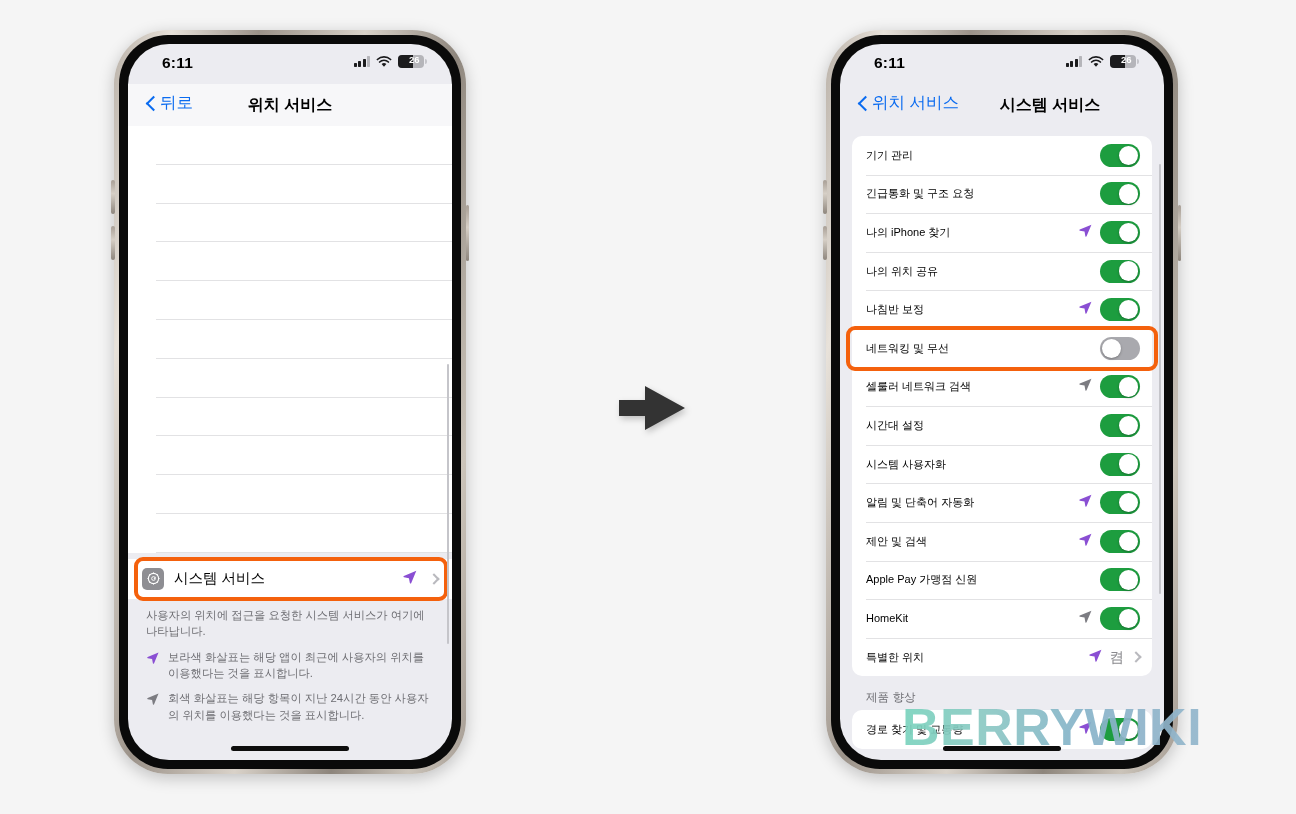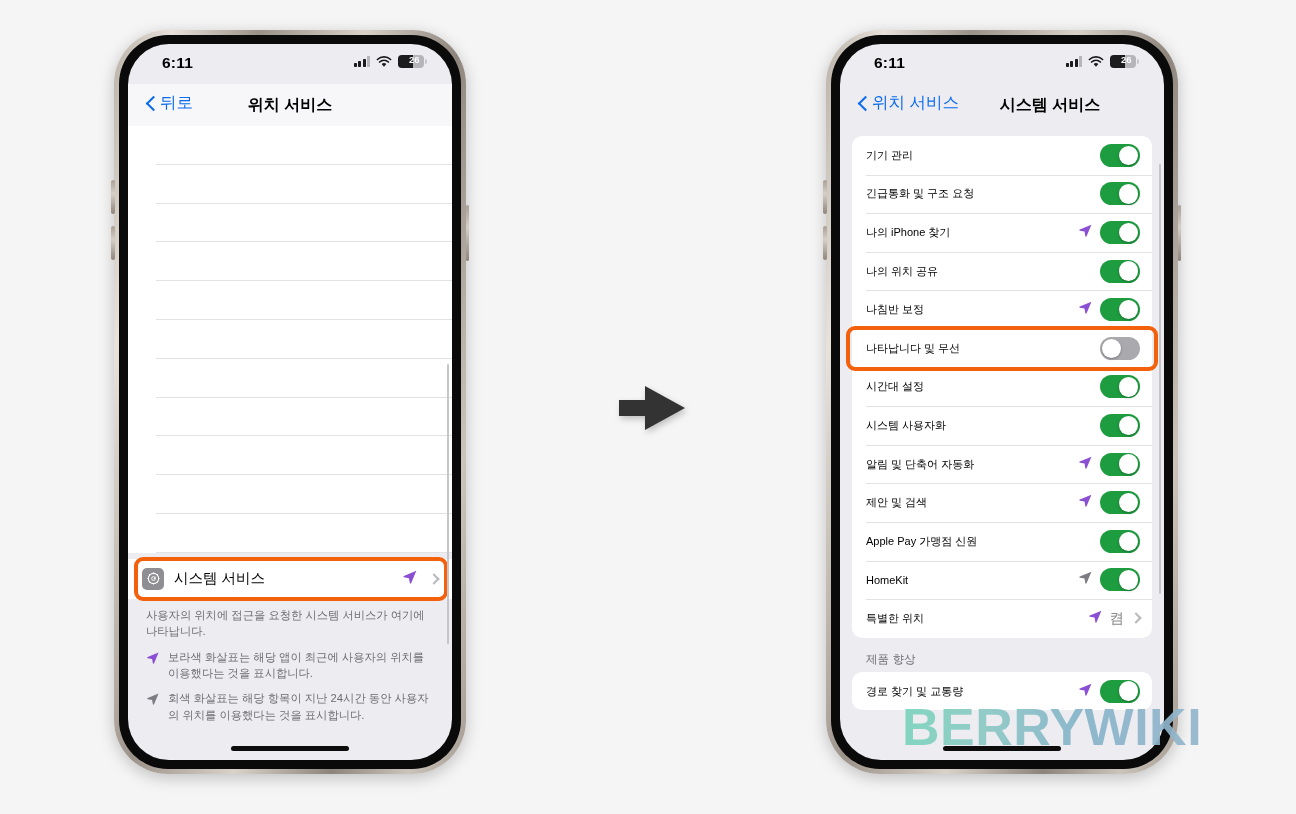--- a/index.html
+++ b/index.html
@@ -428,22 +428,31 @@
             <div class="grow">
               <span class="lbl">나침반 보정</span>
               <span class="arrow-loc"><svg width="15" height="15" viewBox="0 0 24 24">
                   <path d="M21.5 2.6 L2.8 10.4 c-.9.4-.8 1.7.2 1.9 l7.4 1.4 1.4 7.4 c.2 1 1.5 1.1 1.9.2 Z" fill="#8a4fd3"></path>
                 </svg></span>
               <span class="toggle">
                 <span class="knob"></span>
               </span>
             </div>
             <div class="grow">
-              <span class="lbl">나타납니다 및 무선</span>
+              <span class="lbl">네트워킹 및 무선</span>
               <span class="toggle off">
+                <span class="knob"></span>
+              </span>
+            </div>
+            <div class="grow">
+              <span class="lbl">셀룰러 네트워크 검색</span>
+              <span class="arrow-loc"><svg width="15" height="15" viewBox="0 0 24 24">
+                  <path d="M21.5 2.6 L2.8 10.4 c-.9.4-.8 1.7.2 1.9 l7.4 1.4 1.4 7.4 c.2 1 1.5 1.1 1.9.2 Z" fill="#7c7c82"></path>
+                </svg></span>
+              <span class="toggle">
                 <span class="knob"></span>
               </span>
             </div>
             <div class="grow">
               <span class="lbl">시간대 설정</span>
               <span class="toggle">
                 <span class="knob"></span>
               </span>
             </div>
             <div class="grow">

